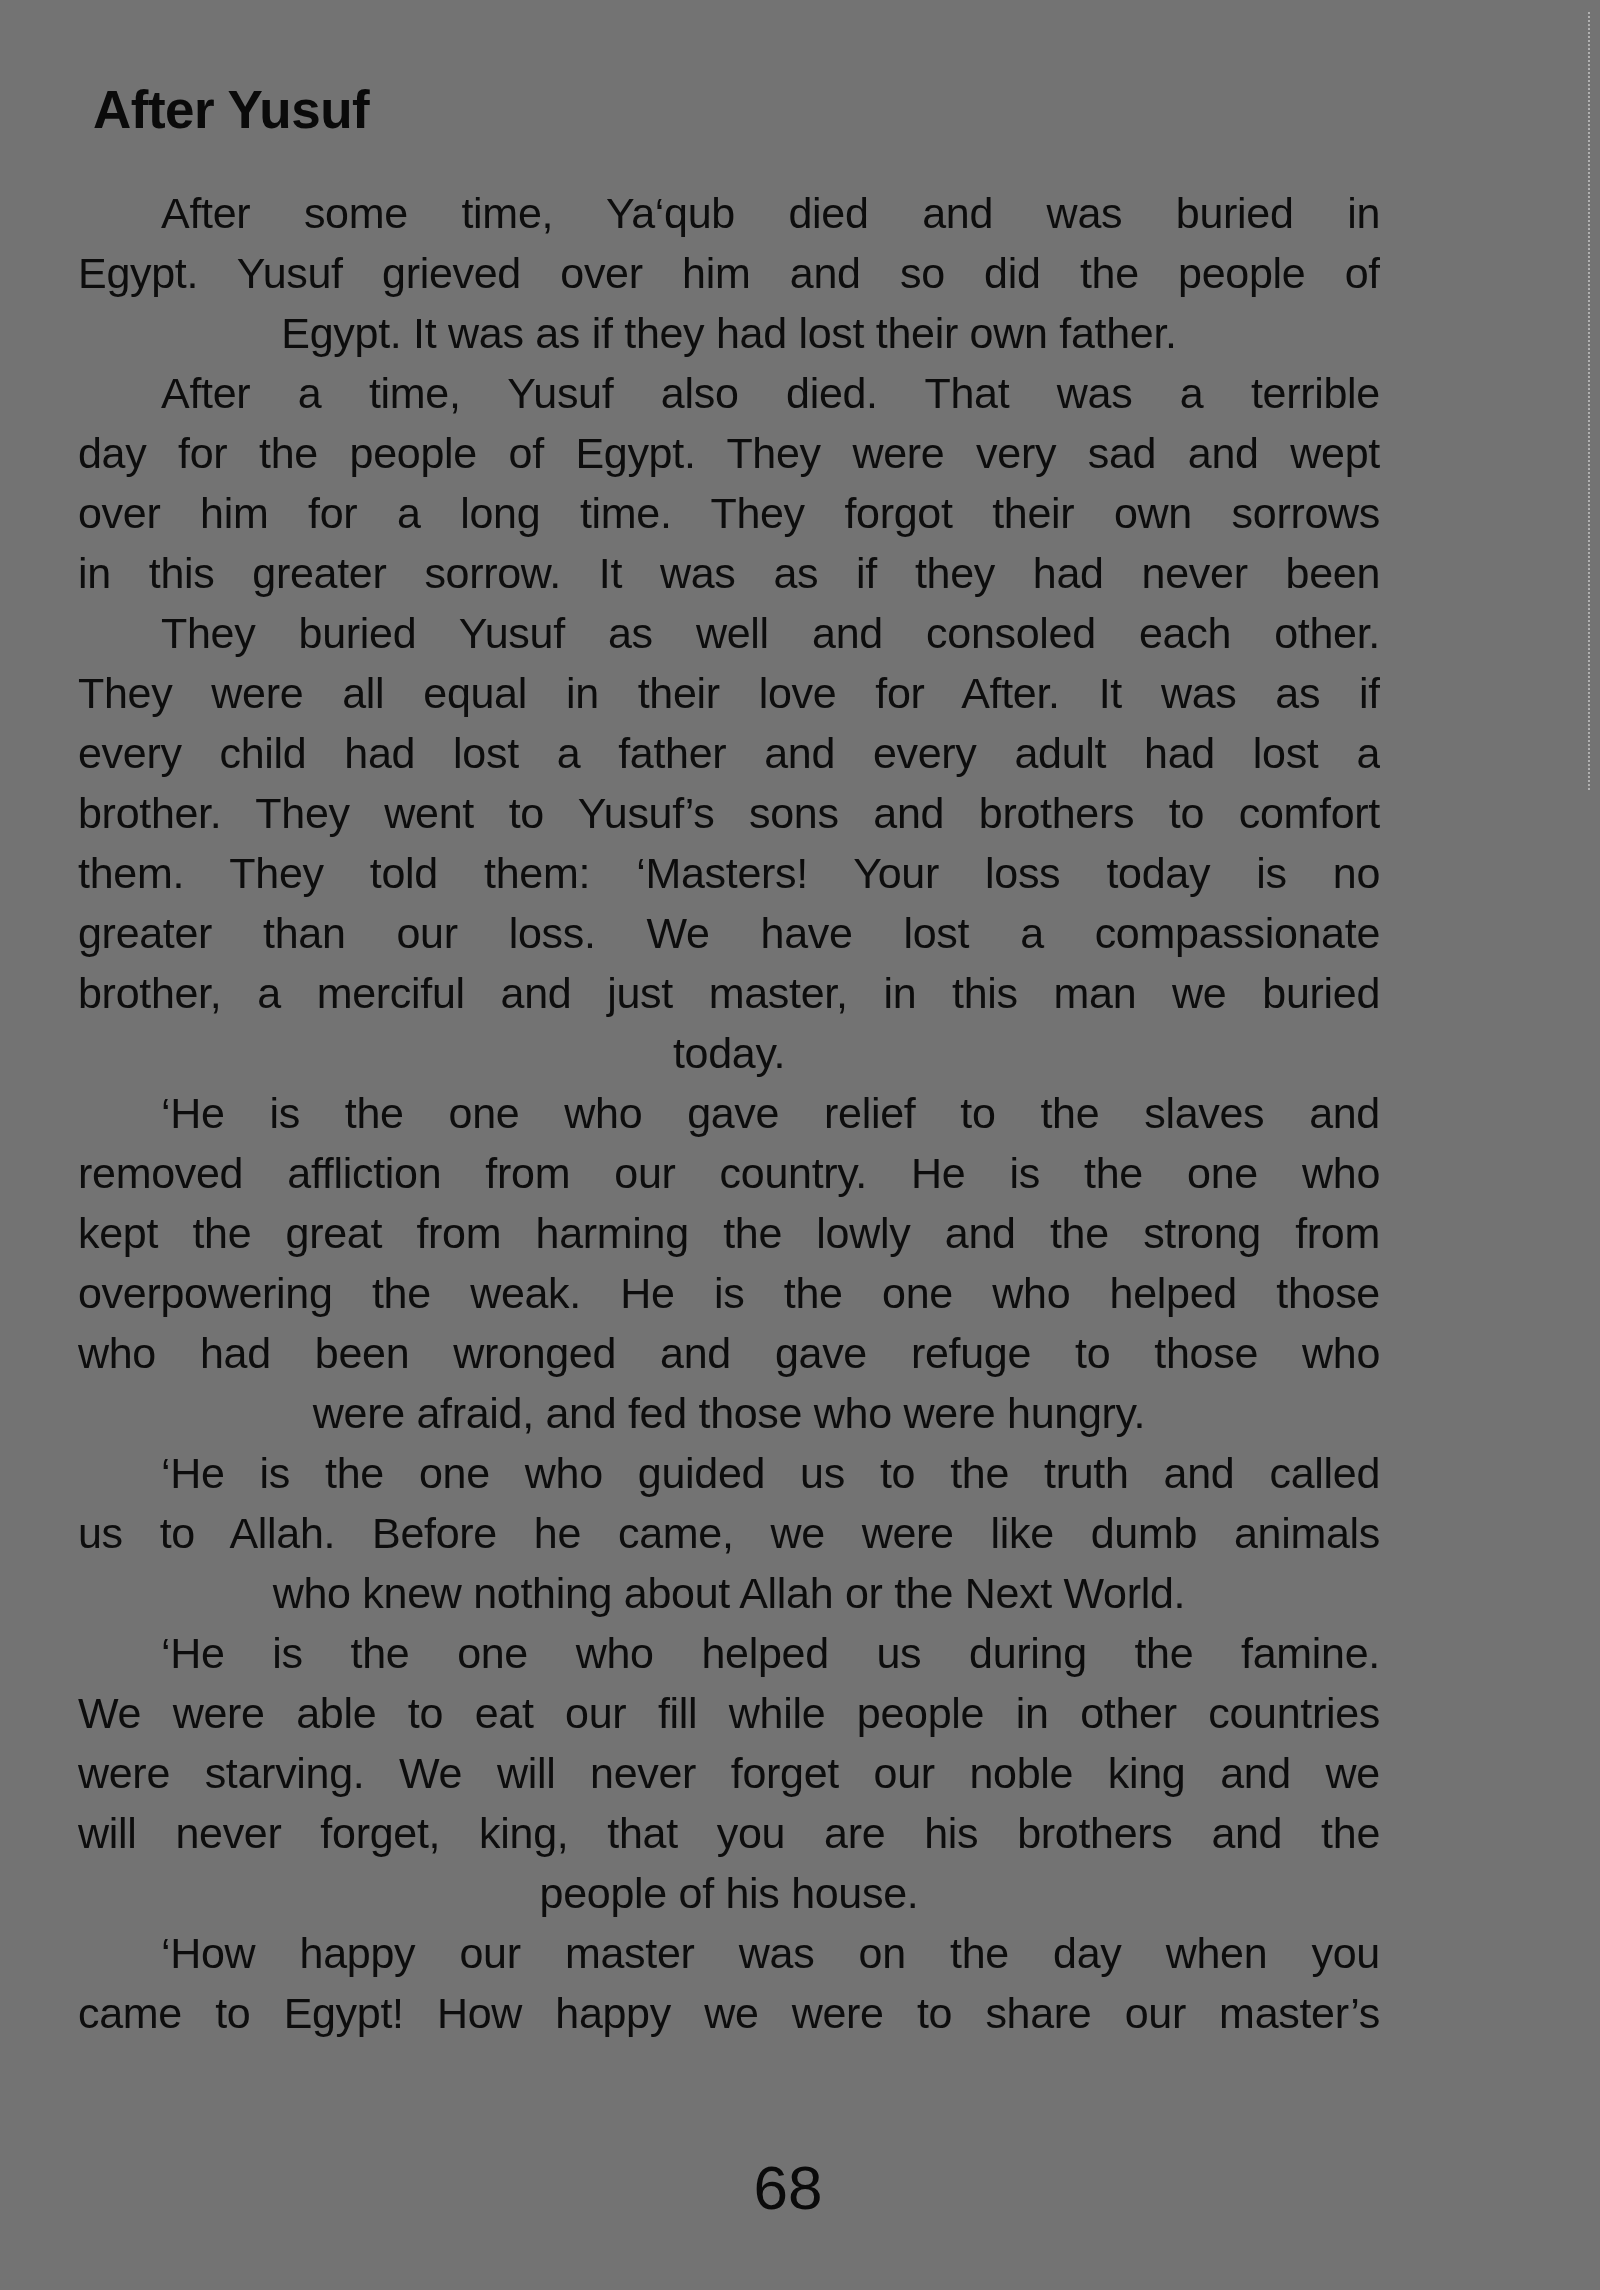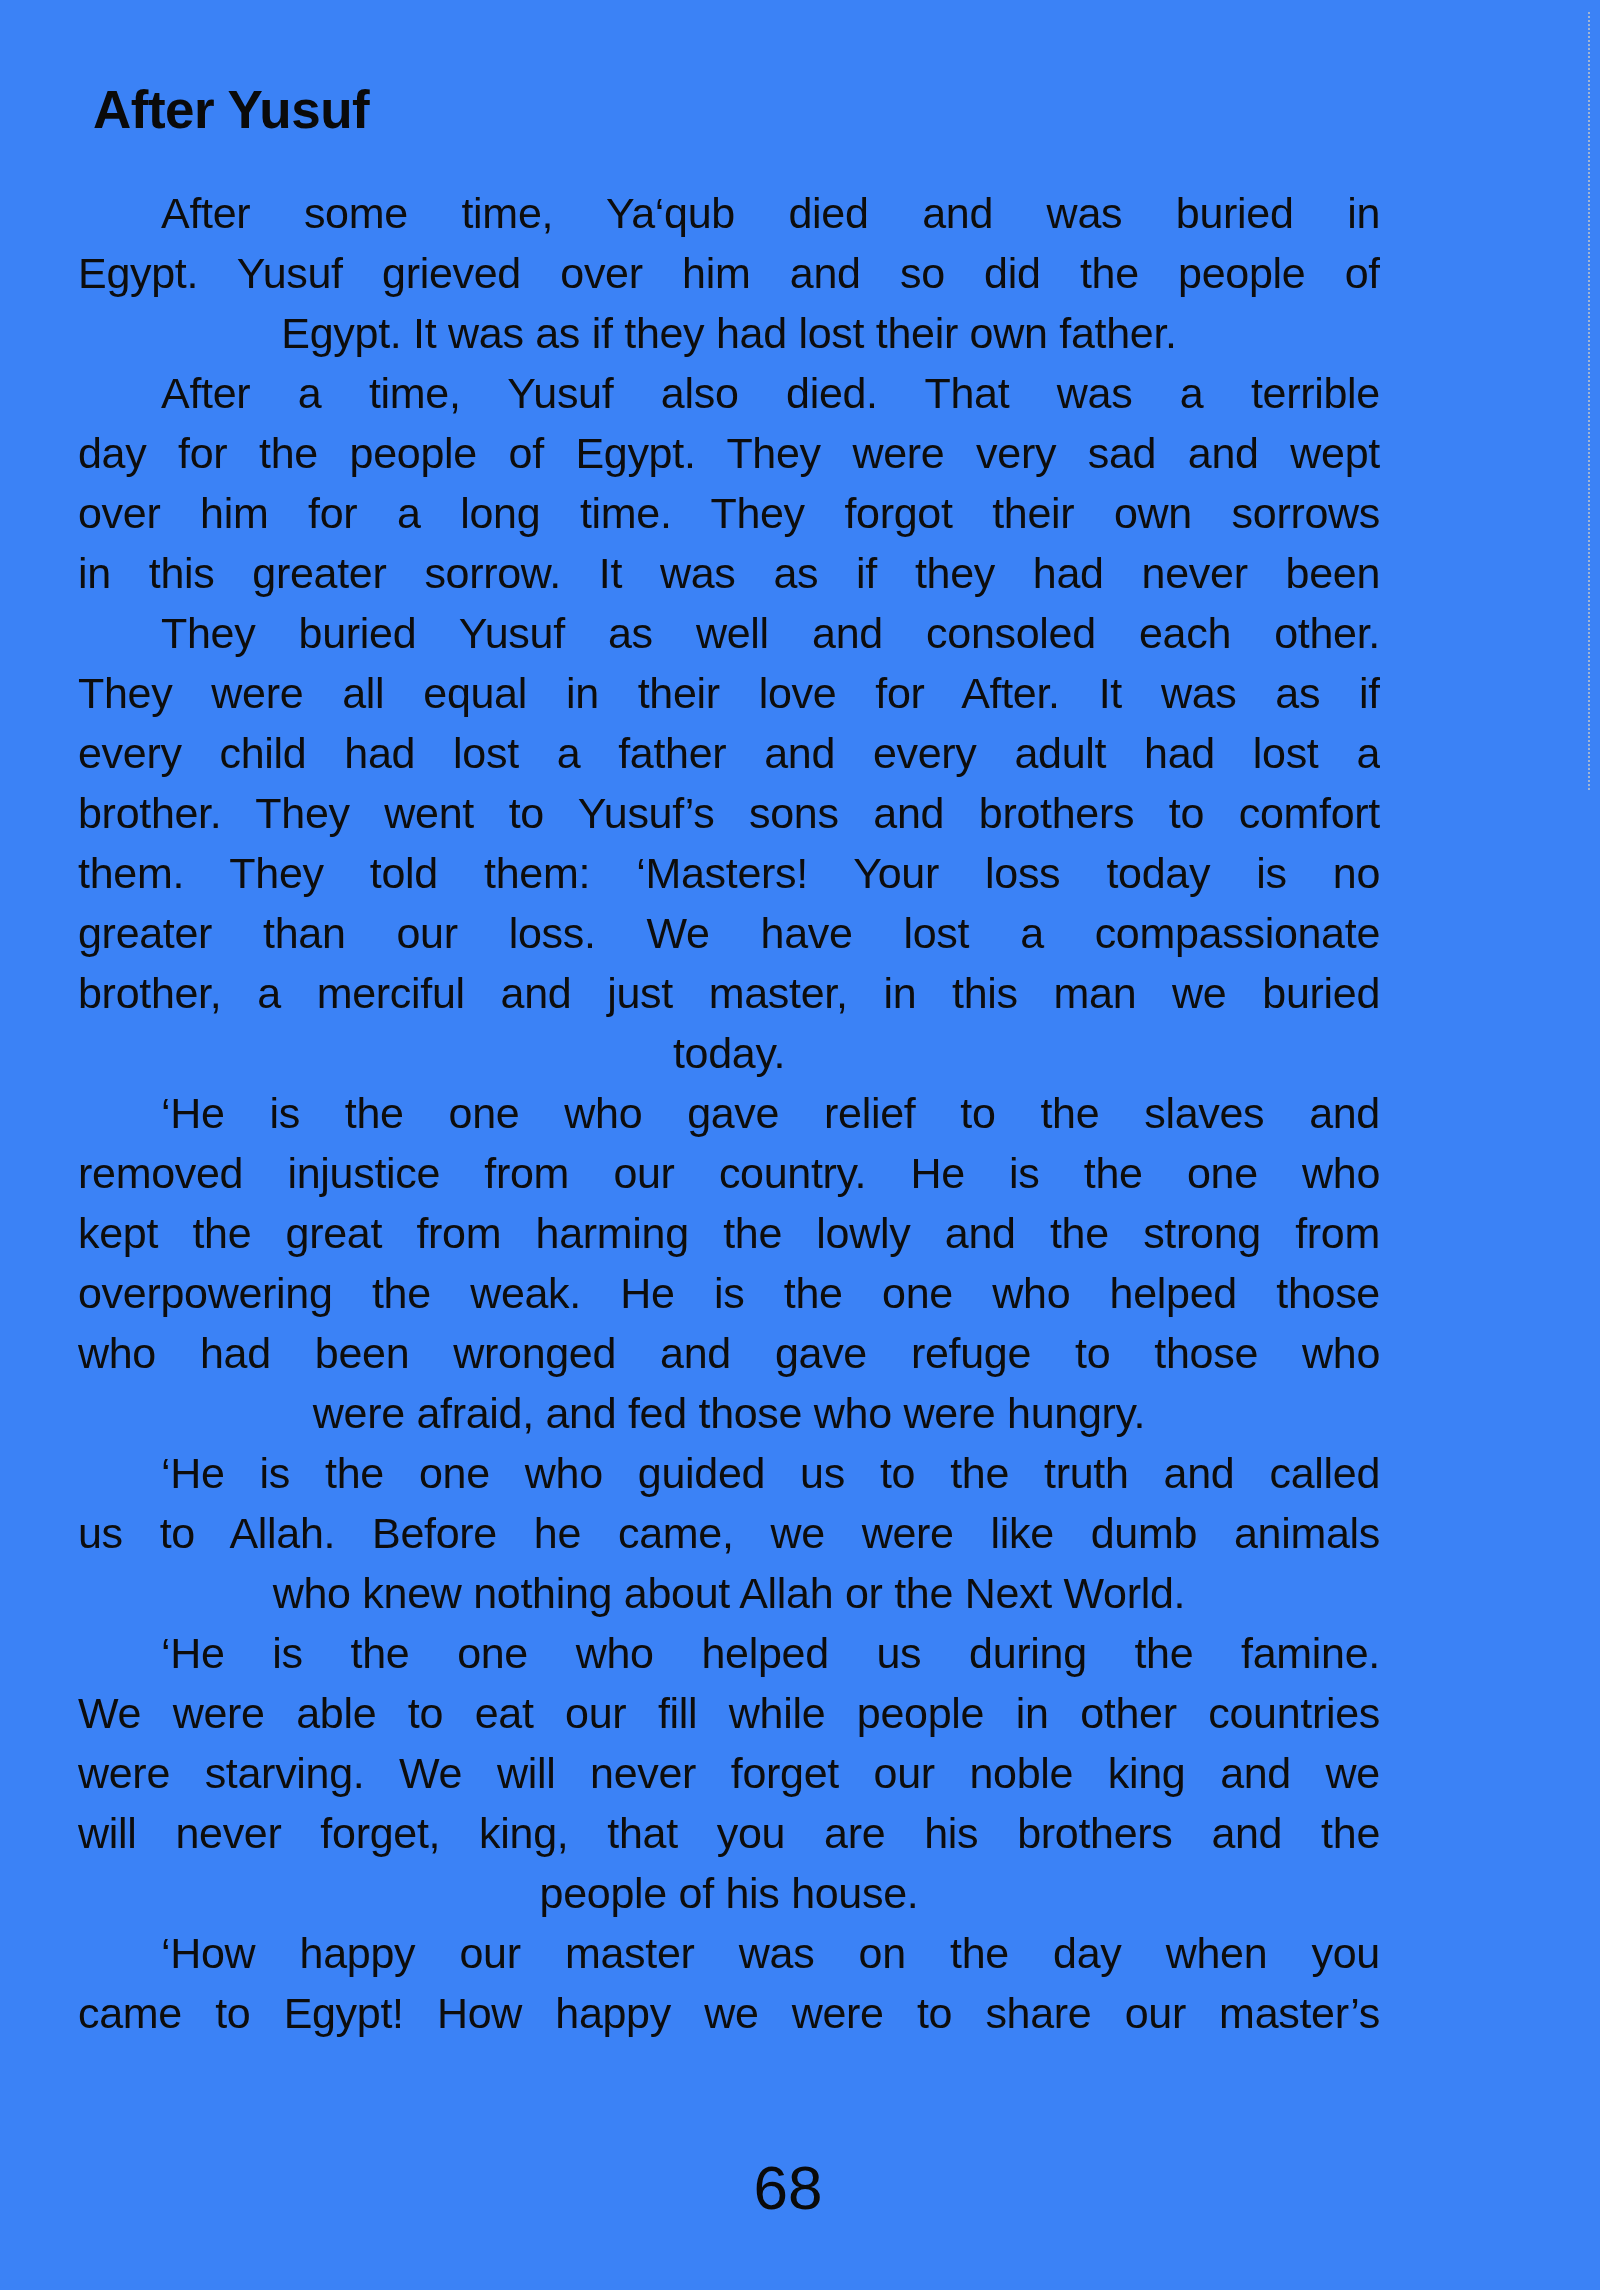--- a/index.html
+++ b/index.html
@@ -4,21 +4,21 @@
 <style>
   html, body {
     margin: 0;
     padding: 0;
     background: #e8e8e8;
   }
   .page {
     position: relative;
     width: 1601px;
     height: 2290px;
-    background: #3b82f6;
+    background: #737373;
     font-family: "Liberation Sans", sans-serif;
     color: #0d0d0d;
     overflow: hidden;
   }
   .heading {
     position: absolute;
     left: 93px;
     top: 79px;
     margin: 0;
     font-size: 53px;
@@ -86,21 +86,21 @@
       <div class="line just">in this greater sorrow. It was as if they had never been</div>
       <div class="line just indent">They buried Yusuf as well and consoled each other.</div>
       <div class="line just">They were all equal in their love for After. It was as if</div>
       <div class="line just">every child had lost a father and every adult had lost a</div>
       <div class="line just">brother. They went to Yusuf’s sons and brothers to comfort</div>
       <div class="line just">them. They told them: ‘Masters! Your loss today is no</div>
       <div class="line just">greater than our loss. We have lost a compassionate</div>
       <div class="line just">brother, a merciful and just master, in this man we buried</div>
       <div class="line">today.</div>
       <div class="line just indent">‘He is the one who gave relief to the slaves and</div>
-      <div class="line just">removed injustice from our country. He is the one who</div>
+      <div class="line just">removed affliction from our country. He is the one who</div>
       <div class="line just">kept the great from harming the lowly and the strong from</div>
       <div class="line just">overpowering the weak. He is the one who helped those</div>
       <div class="line just">who had been wronged and gave refuge to those who</div>
       <div class="line">were afraid, and fed those who were hungry.</div>
       <div class="line just indent">‘He is the one who guided us to the truth and called</div>
       <div class="line just">us to Allah. Before he came, we were like dumb animals</div>
       <div class="line">who knew nothing about Allah or the Next World.</div>
       <div class="line just indent">‘He is the one who helped us during the famine.</div>
       <div class="line just">We were able to eat our fill while people in other countries</div>
       <div class="line just">were starving. We will never forget our noble king and we</div>

